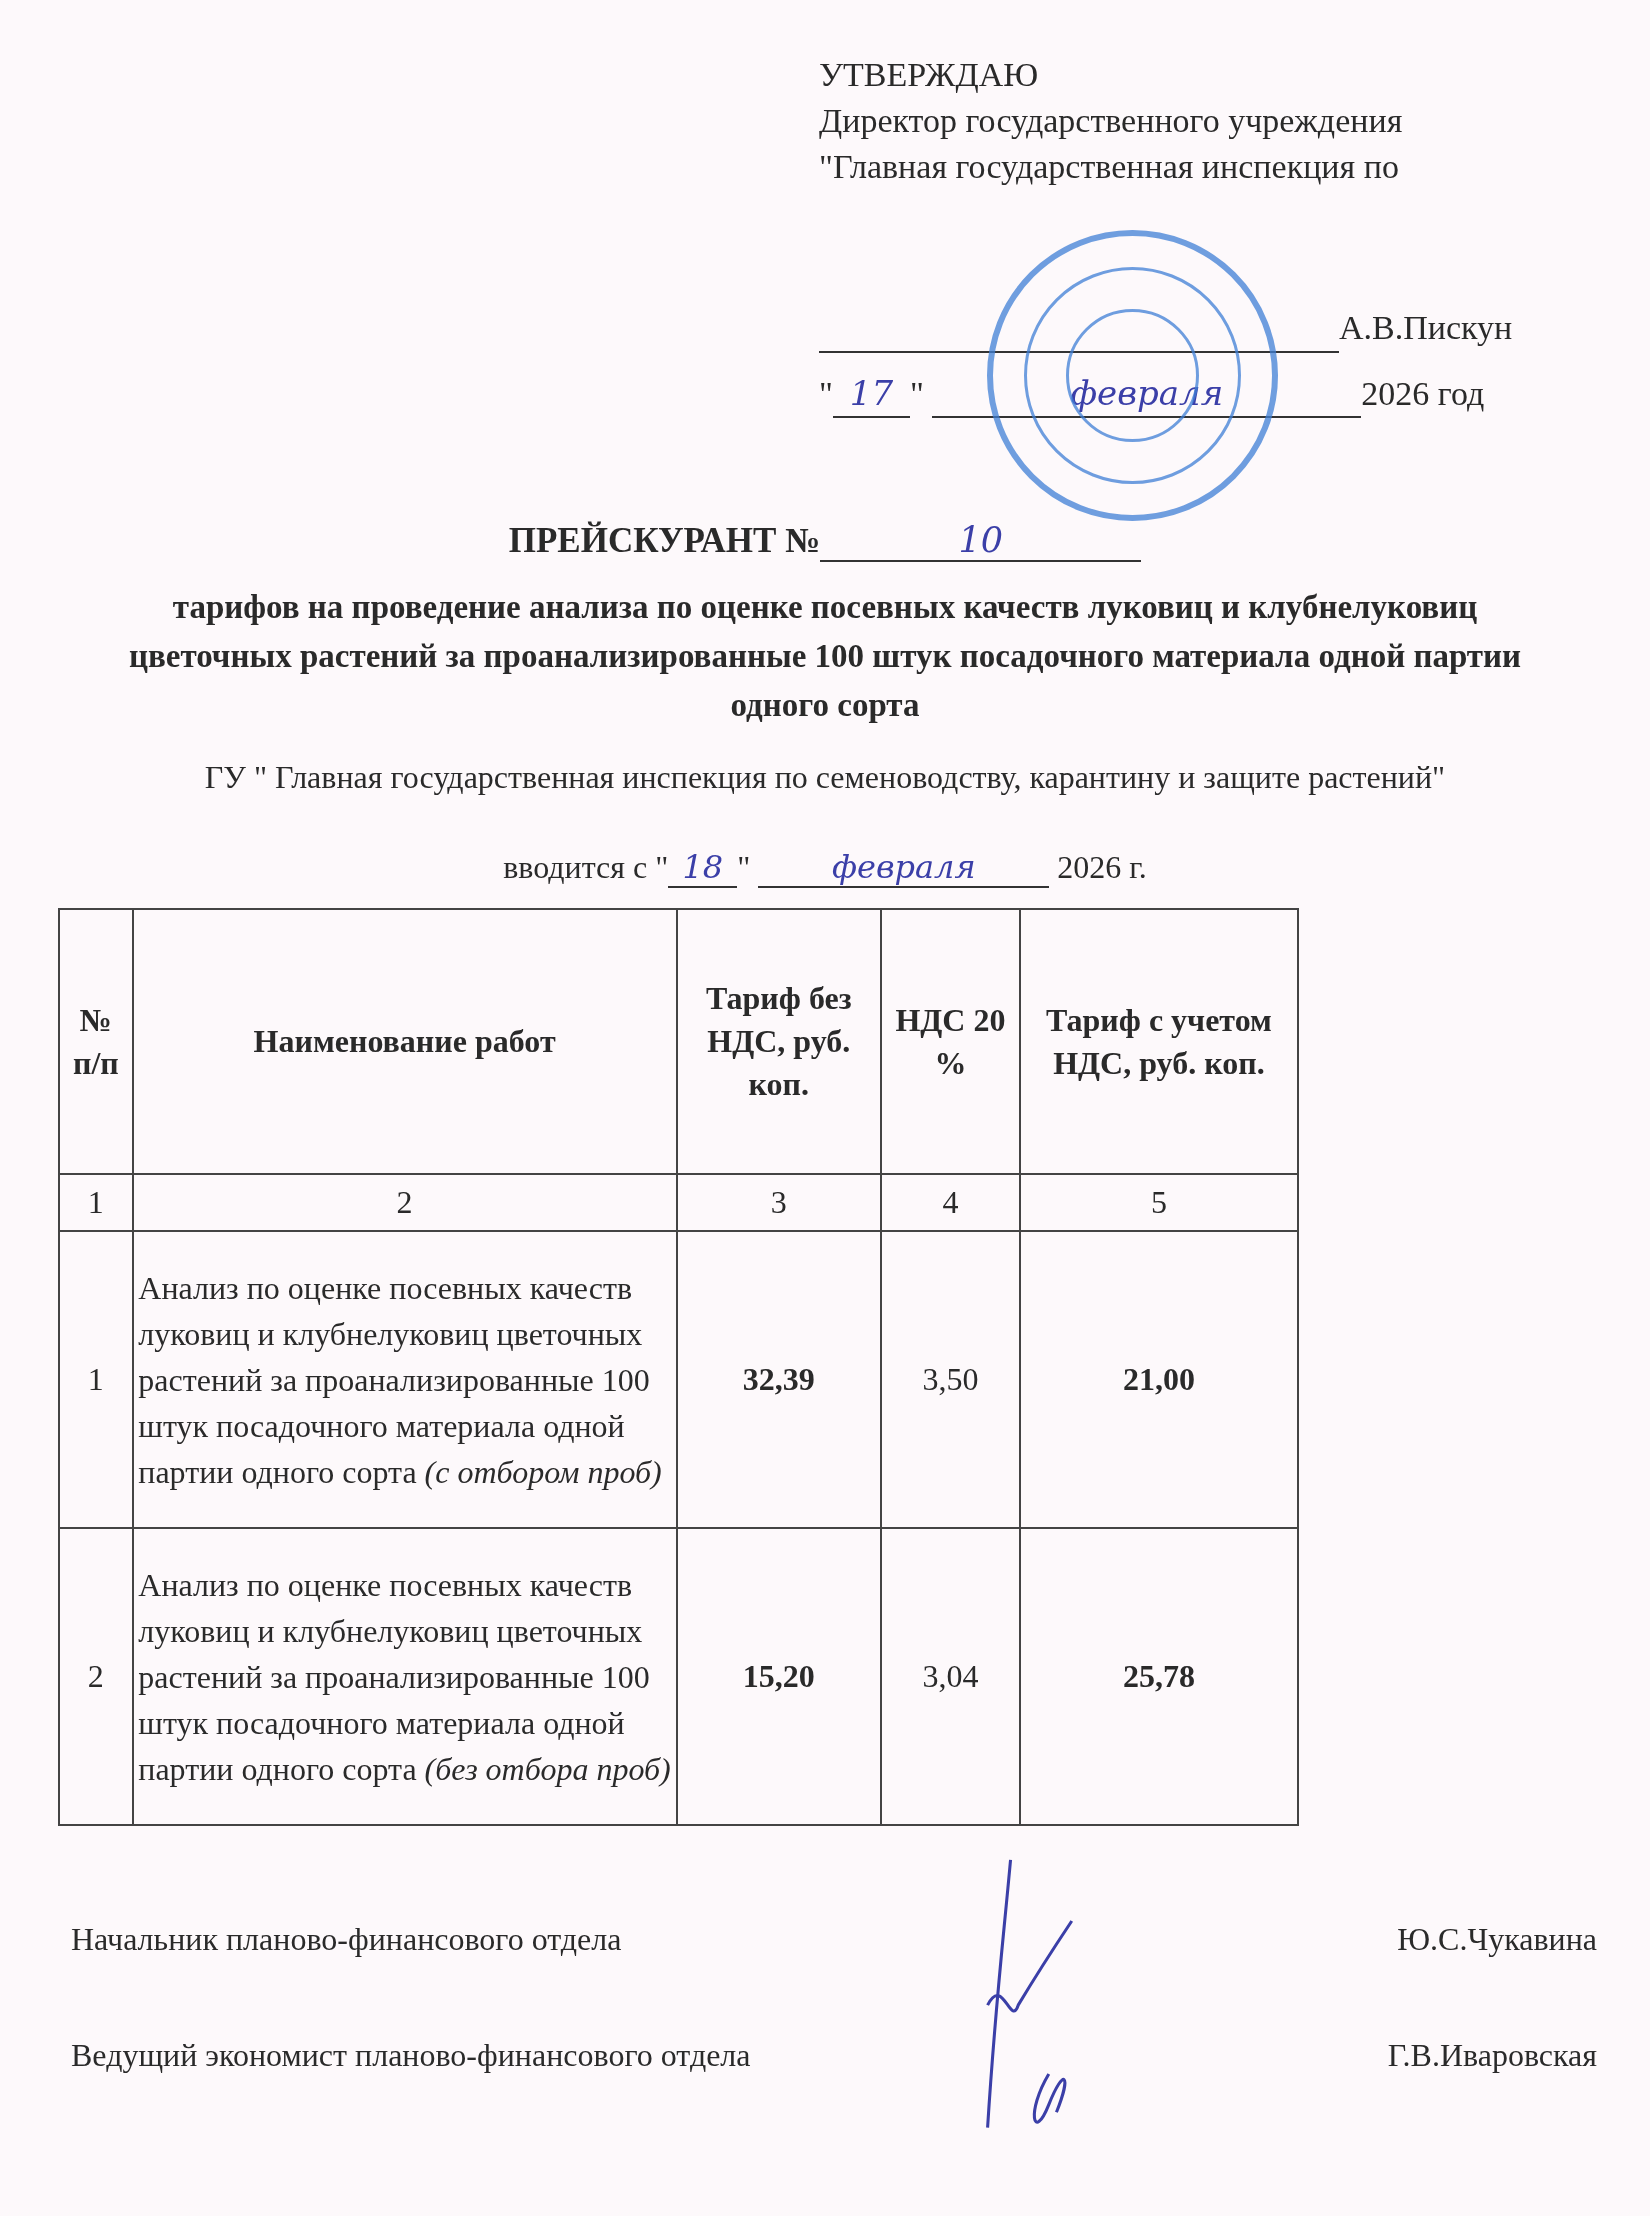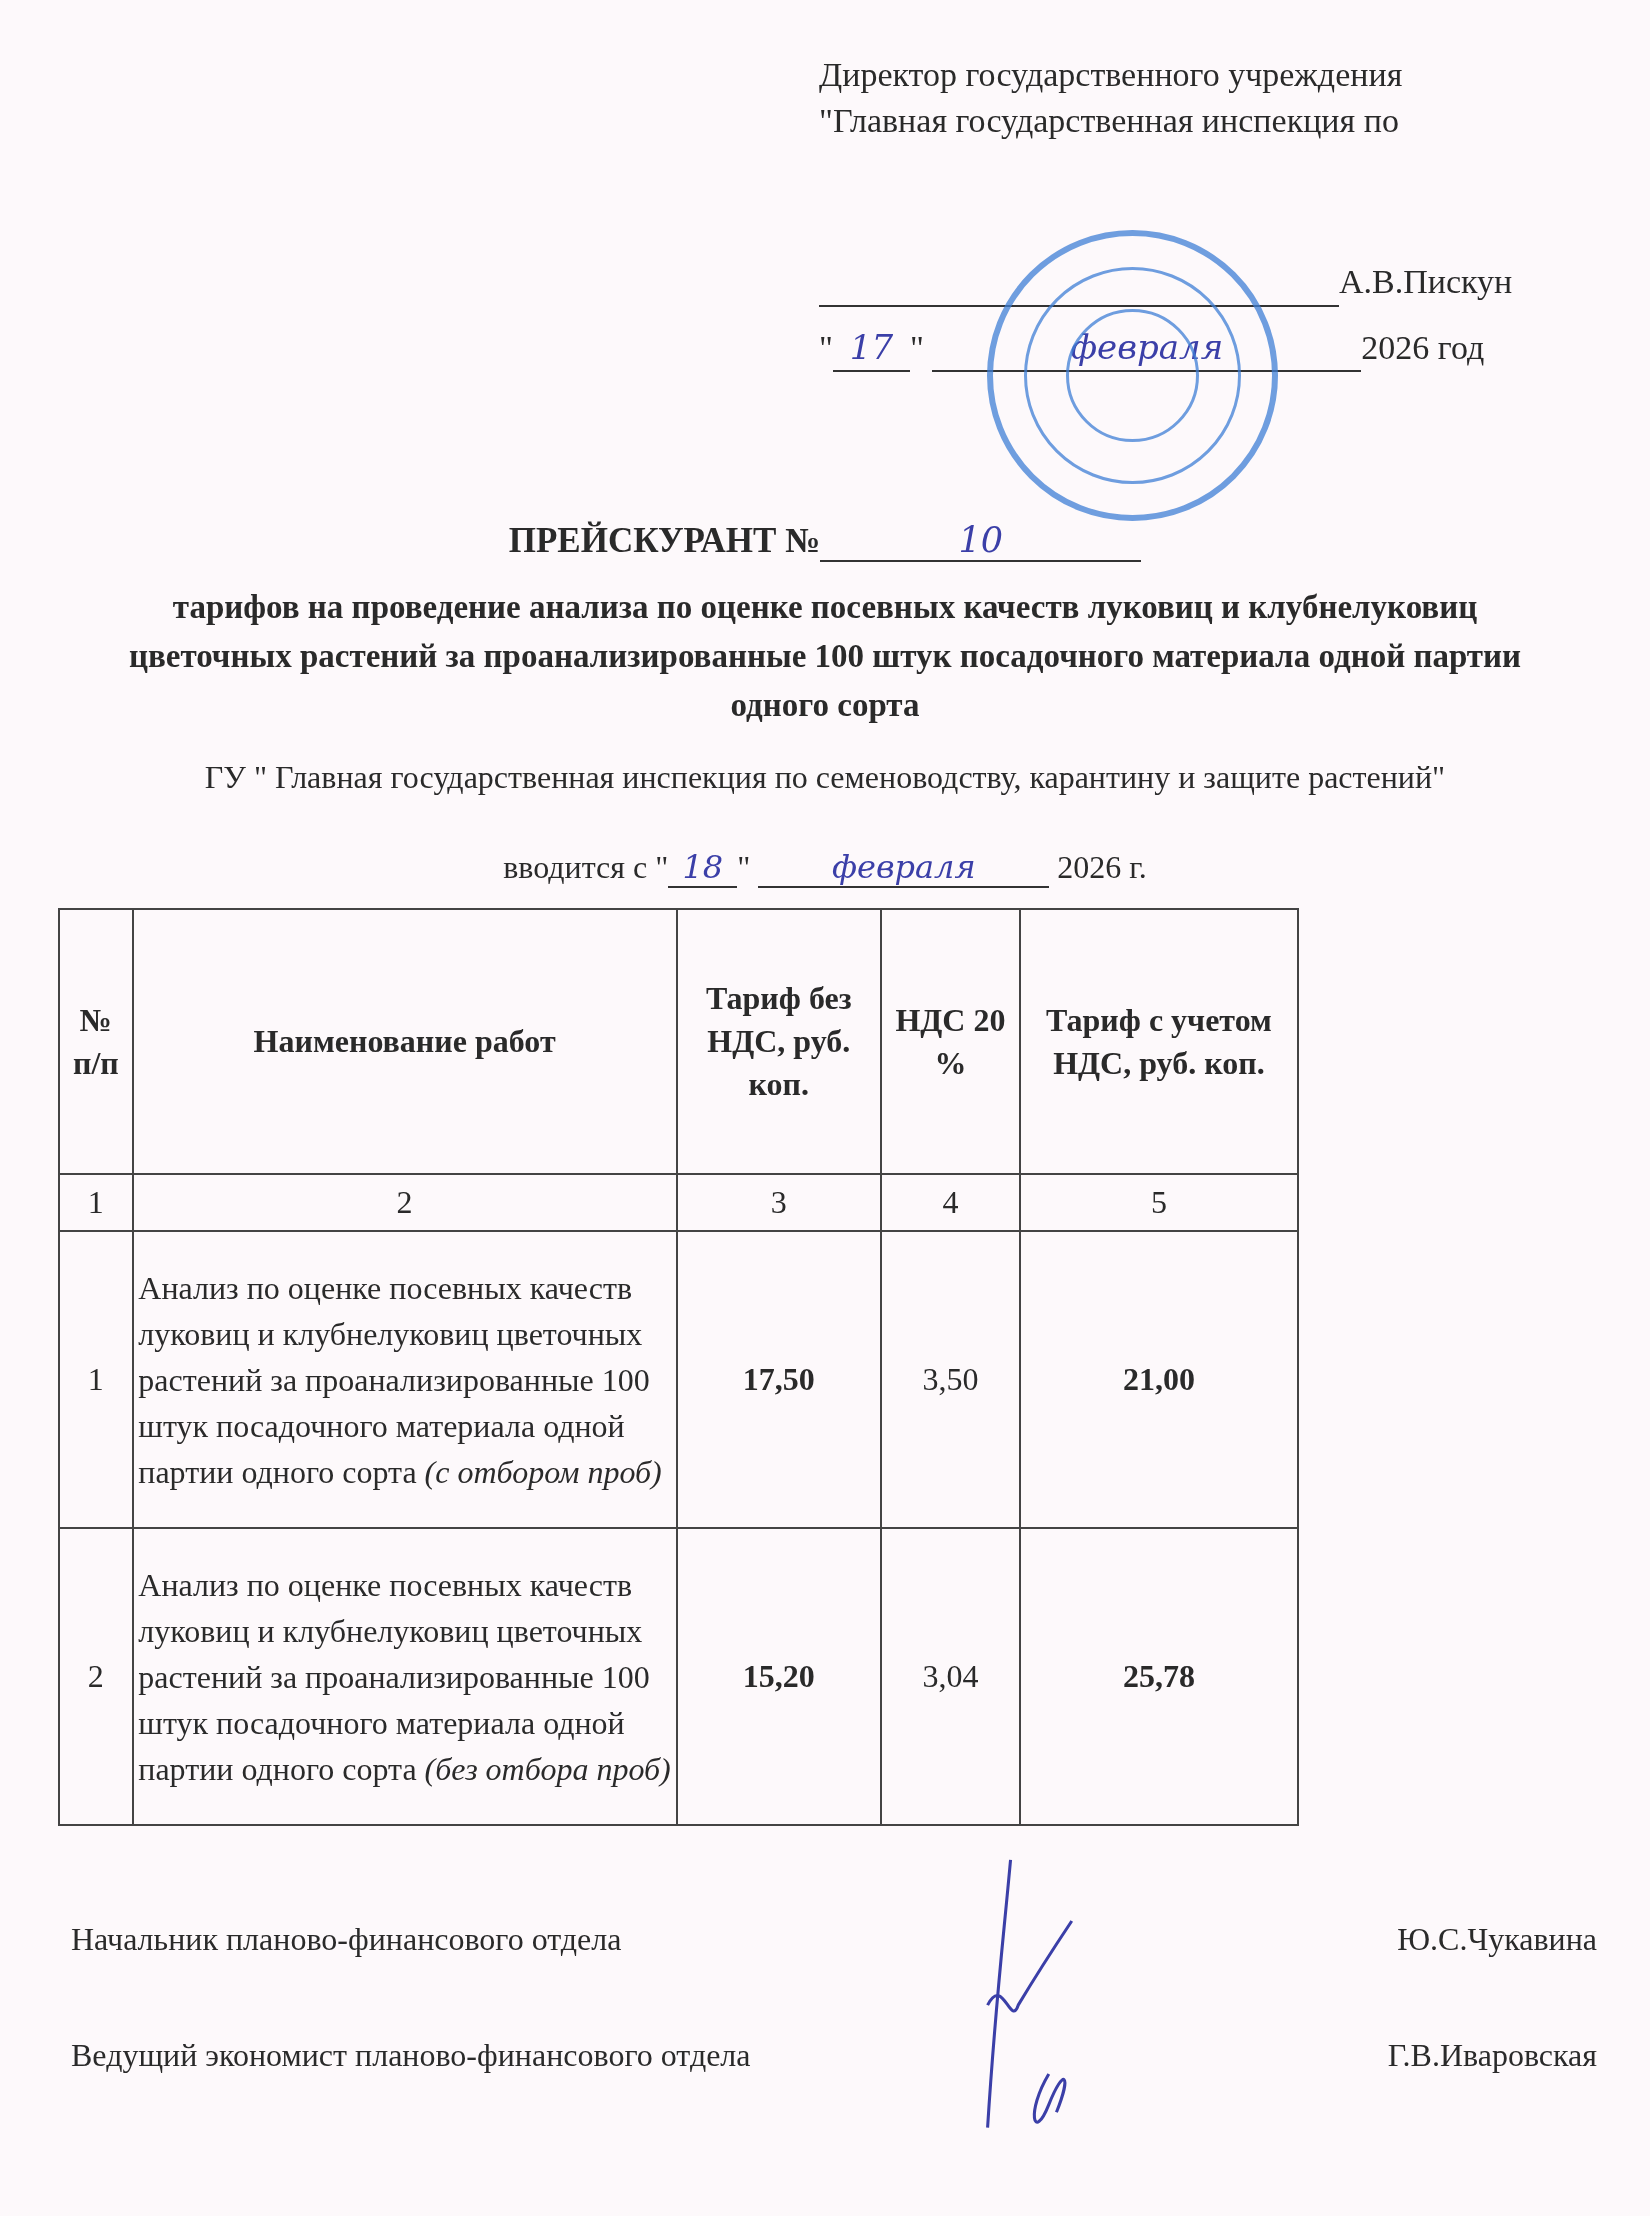--- a/index.html
+++ b/index.html
@@ -25,20 +25,21 @@
   .nums td{height:55px;}
   .drow td{height:295px;}
   .drow td.name{text-align:left;line-height:46px;}
   .bold{font-weight:bold;}
   .foot{left:71px;width:1526px;font-size:32px;display:flex;justify-content:space-between;}
 </style>
 </head>
 <body>
 
 <div class="abs appr">
+  <div>УТВЕРЖДАЮ</div>
   <div>Директор государственного учреждения</div>
   <div>"Главная государственная инспекция по</div>
   <div style="margin-top:115px;">
     <span class="sigline" style="width:520px;">&nbsp;</span><span>А.В.Пискун</span>
   </div>
   <div style="margin-top:17px;">
     "<span class="sigline hand" style="width:77px;text-align:center;">17</span>"
     <span class="sigline hand" style="width:429px;text-align:center;">февраля</span><span>2026  год</span>
   </div>
 </div>
@@ -76,21 +77,21 @@
   <tr class="nums">
     <td>1</td>
     <td>2</td>
     <td>3</td>
     <td>4</td>
     <td>5</td>
   </tr>
   <tr class="drow">
     <td>1</td>
     <td class="name"><span>Анализ  по оценке посевных качеств луковиц и клубнелуковиц цветочных растений за проанализированные 100 штук посадочного материала одной партии одного сорта</span> <i>(с отбором проб)</i></td>
-    <td class="bold">17,50</td>
+    <td class="bold">32,39</td>
     <td>3,50</td>
     <td class="bold">21,00</td>
   </tr>
   <tr class="drow">
     <td>2</td>
     <td class="name"><span>Анализ  по оценке посевных качеств луковиц и клубнелуковиц цветочных растений за проанализированные 100 штук посадочного материала одной партии одного сорта</span> <i>(без отбора проб)</i></td>
     <td class="bold">15,20</td>
     <td>3,04</td>
     <td class="bold">25,78</td>
   </tr>

